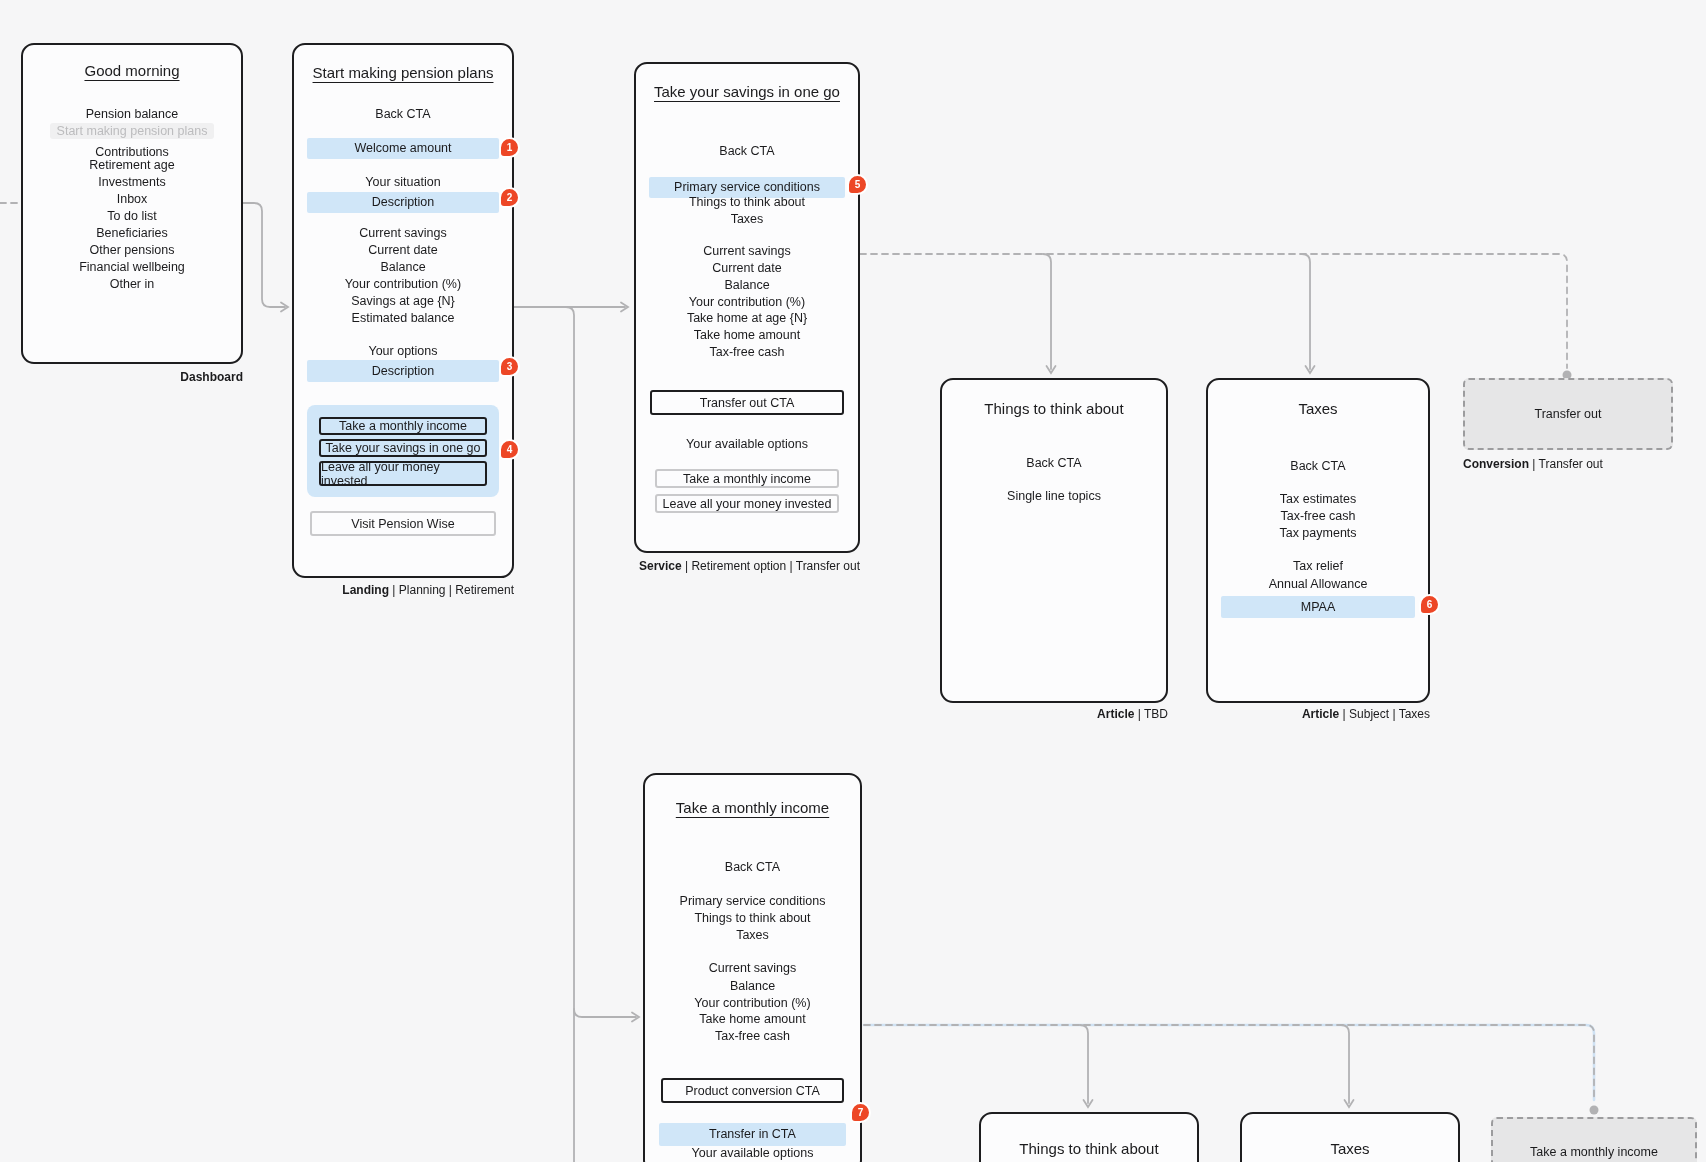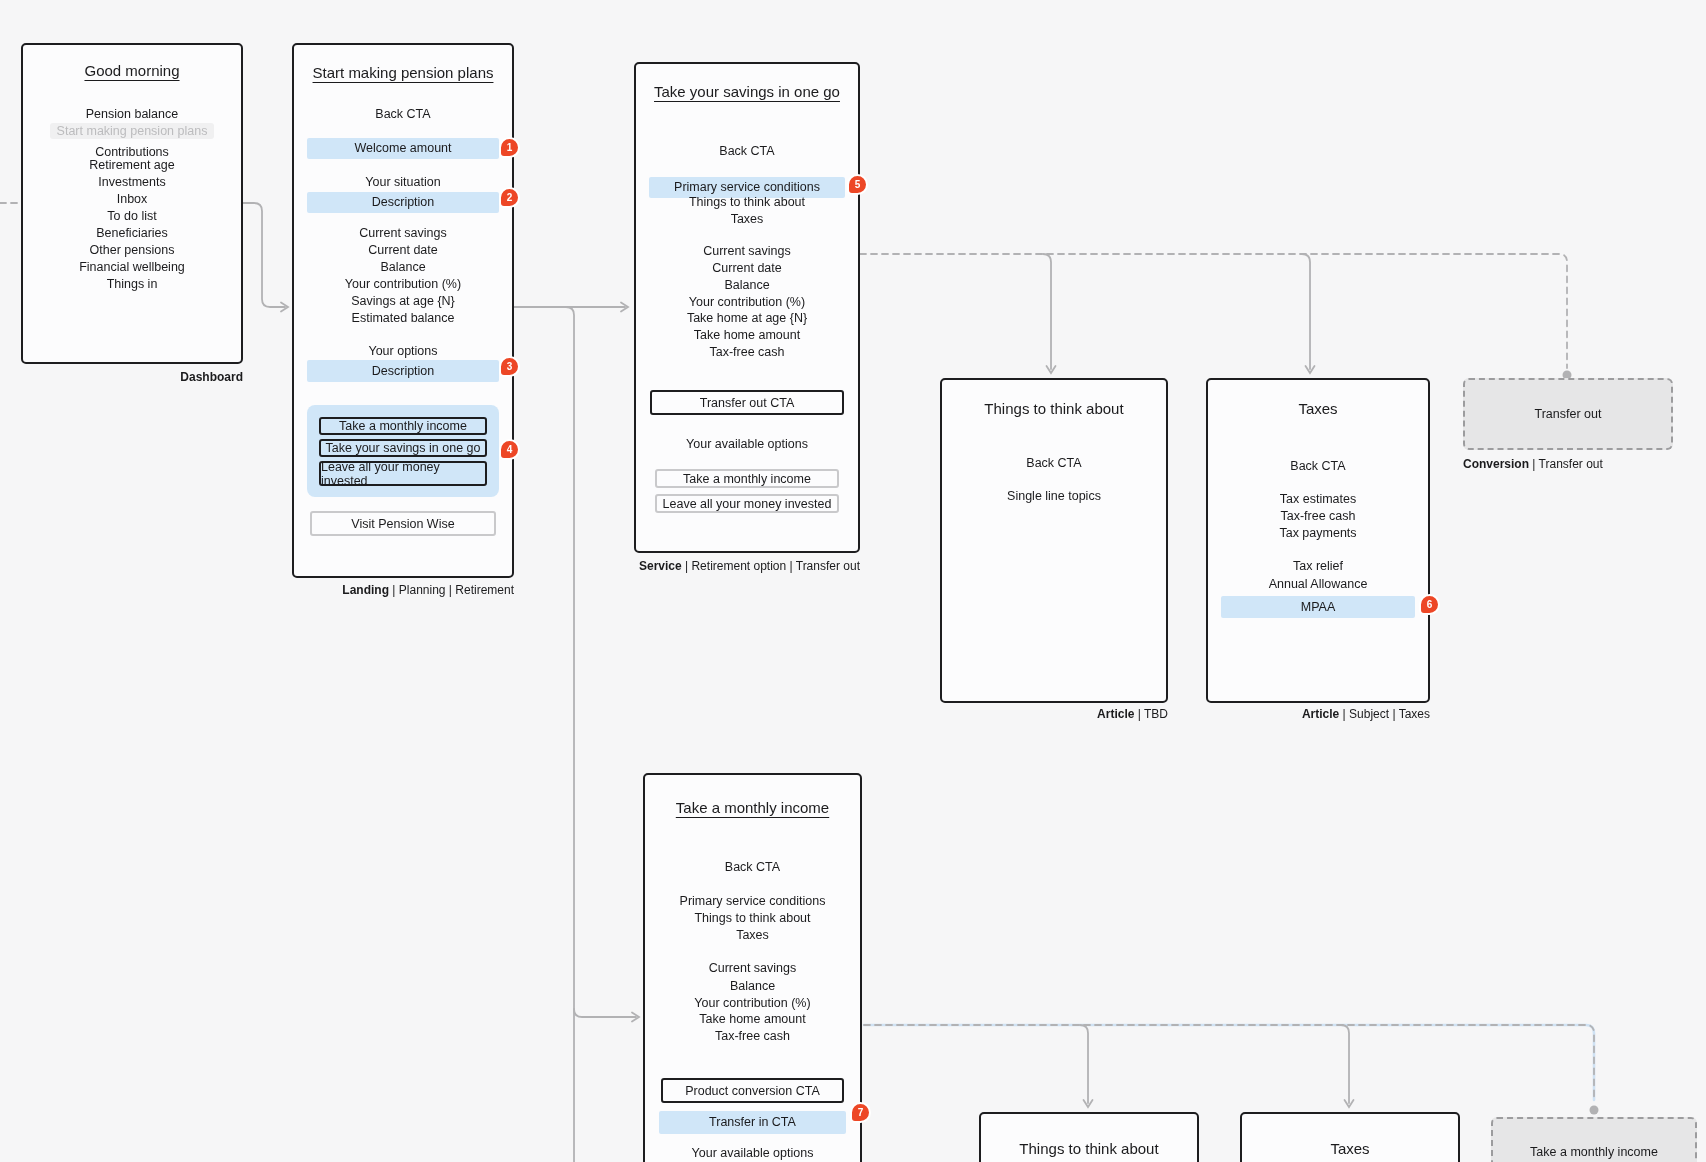--- a/index.html
+++ b/index.html
@@ -1,19 +1,19 @@
 <!DOCTYPE html>
 <html><head>
 <meta charset="utf-8">
 <style>
   html,body{margin:0;padding:0;background:#eaeaea;}
   .canvas{position:relative;width:1706px;height:1162px;background:#f6f6f7;overflow:hidden;
           font-family:"Liberation Sans","DejaVu Sans",sans-serif;color:#1b1b1d;}
   svg.wires{position:absolute;left:0;top:0;z-index:1;}
-  .card{position:absolute;background:#fcfcfd;border:2px solid #1d1d1f;border-radius:5px;
+  .card{position:absolute;background:#fcfcfd;border:2px solid #1d1d1f;border-radius:13px;
         box-sizing:border-box;z-index:2;}
   .title{position:absolute;left:0;right:0;text-align:center;font-size:15px;height:19px;line-height:19px;}
   .u{text-decoration:underline;text-underline-offset:4px;}
   .row{position:absolute;left:0;right:0;height:17px;line-height:17px;text-align:center;font-size:12.5px;}
   .hd{text-underline-offset:3px;text-align:center;}
   .hl{position:absolute;left:13px;right:13px;height:21px;line-height:21px;text-align:center;
       font-size:12.5px;background:#d0e6f8;border-radius:2px;}
   .muted span{color:#bcbcbe;background:#f0f0f1;border-radius:3px;padding:1px 7px;}
   .bluebox{position:absolute;left:13px;right:13px;background:#d0e6f8;border-radius:8px;
            display:flex;flex-direction:column;gap:4px;padding:12px;box-sizing:border-box;}
@@ -77,21 +77,21 @@
     <div class="row" style="top:61px;">Pension balance</div>
     <div class="row muted" style="top:78px;"><span>Start making pension plans</span></div>
     <div class="row" style="top:99px;">Contributions</div>
     <div class="row" style="top:112px;">Retirement age</div>
     <div class="row" style="top:129px;">Investments</div>
     <div class="row" style="top:146px;">Inbox</div>
     <div class="row" style="top:163px;">To do list</div>
     <div class="row" style="top:180px;">Beneficiaries</div>
     <div class="row" style="top:197px;">Other pensions</div>
     <div class="row" style="top:214px;">Financial wellbeing</div>
-    <div class="row" style="top:231px;">Things in</div>
+    <div class="row" style="top:231px;">Other in</div>
   </div>
   <div class="label r" style="left:21px;top:370px;width:222px;"><b>Dashboard</b></div>
 
   <div class="card" style="left:292px;top:43px;width:222px;height:535px;">
     <div class="title u" style="top:18px;">Start making pension plans</div>
     <div class="row" style="top:61px;">Back CTA</div>
     <div class="hl" style="top:93px;">Welcome amount</div>
     <div class="row hd" style="top:129px;">Your situation</div>
     <div class="hl" style="top:147px;">Description</div>
     <div class="row hd" style="top:180px;">Current savings</div>
@@ -167,21 +167,21 @@
     <div class="row" style="top:84px;">Back CTA</div>
     <div class="row" style="top:118px;">Primary service conditions</div>
     <div class="row" style="top:135px;">Things to think about</div>
     <div class="row" style="top:152px;">Taxes</div>
     <div class="row hd" style="top:185px;">Current savings</div>
     <div class="row" style="top:203px;">Balance</div>
     <div class="row" style="top:220px;">Your contribution (%)</div>
     <div class="row" style="top:236px;">Take home amount</div>
     <div class="row" style="top:253px;">Tax-free cash</div>
     <div class="btn abs" style="top:303px;left:16px;right:16px;background:#fcfcfd;">Product conversion CTA</div>
-    <div class="hl" style="top:336px;left:14px;right:14px;height:23px;line-height:23px;">Transfer in CTA</div>
+    <div class="hl" style="top:348px;left:14px;right:14px;height:23px;line-height:23px;">Transfer in CTA</div>
     <div class="row" style="top:370px;">Your available options</div>
   </div>
   <div class="badge" style="left:850px;top:1102px;">7</div>
 
   <div class="card" style="left:979px;top:1112px;width:220px;height:70px;">
     <div class="title" style="top:25px;">Things to think about</div>
   </div>
   <div class="card" style="left:1240px;top:1112px;width:220px;height:70px;">
     <div class="title" style="top:25px;">Taxes</div>
   </div>

